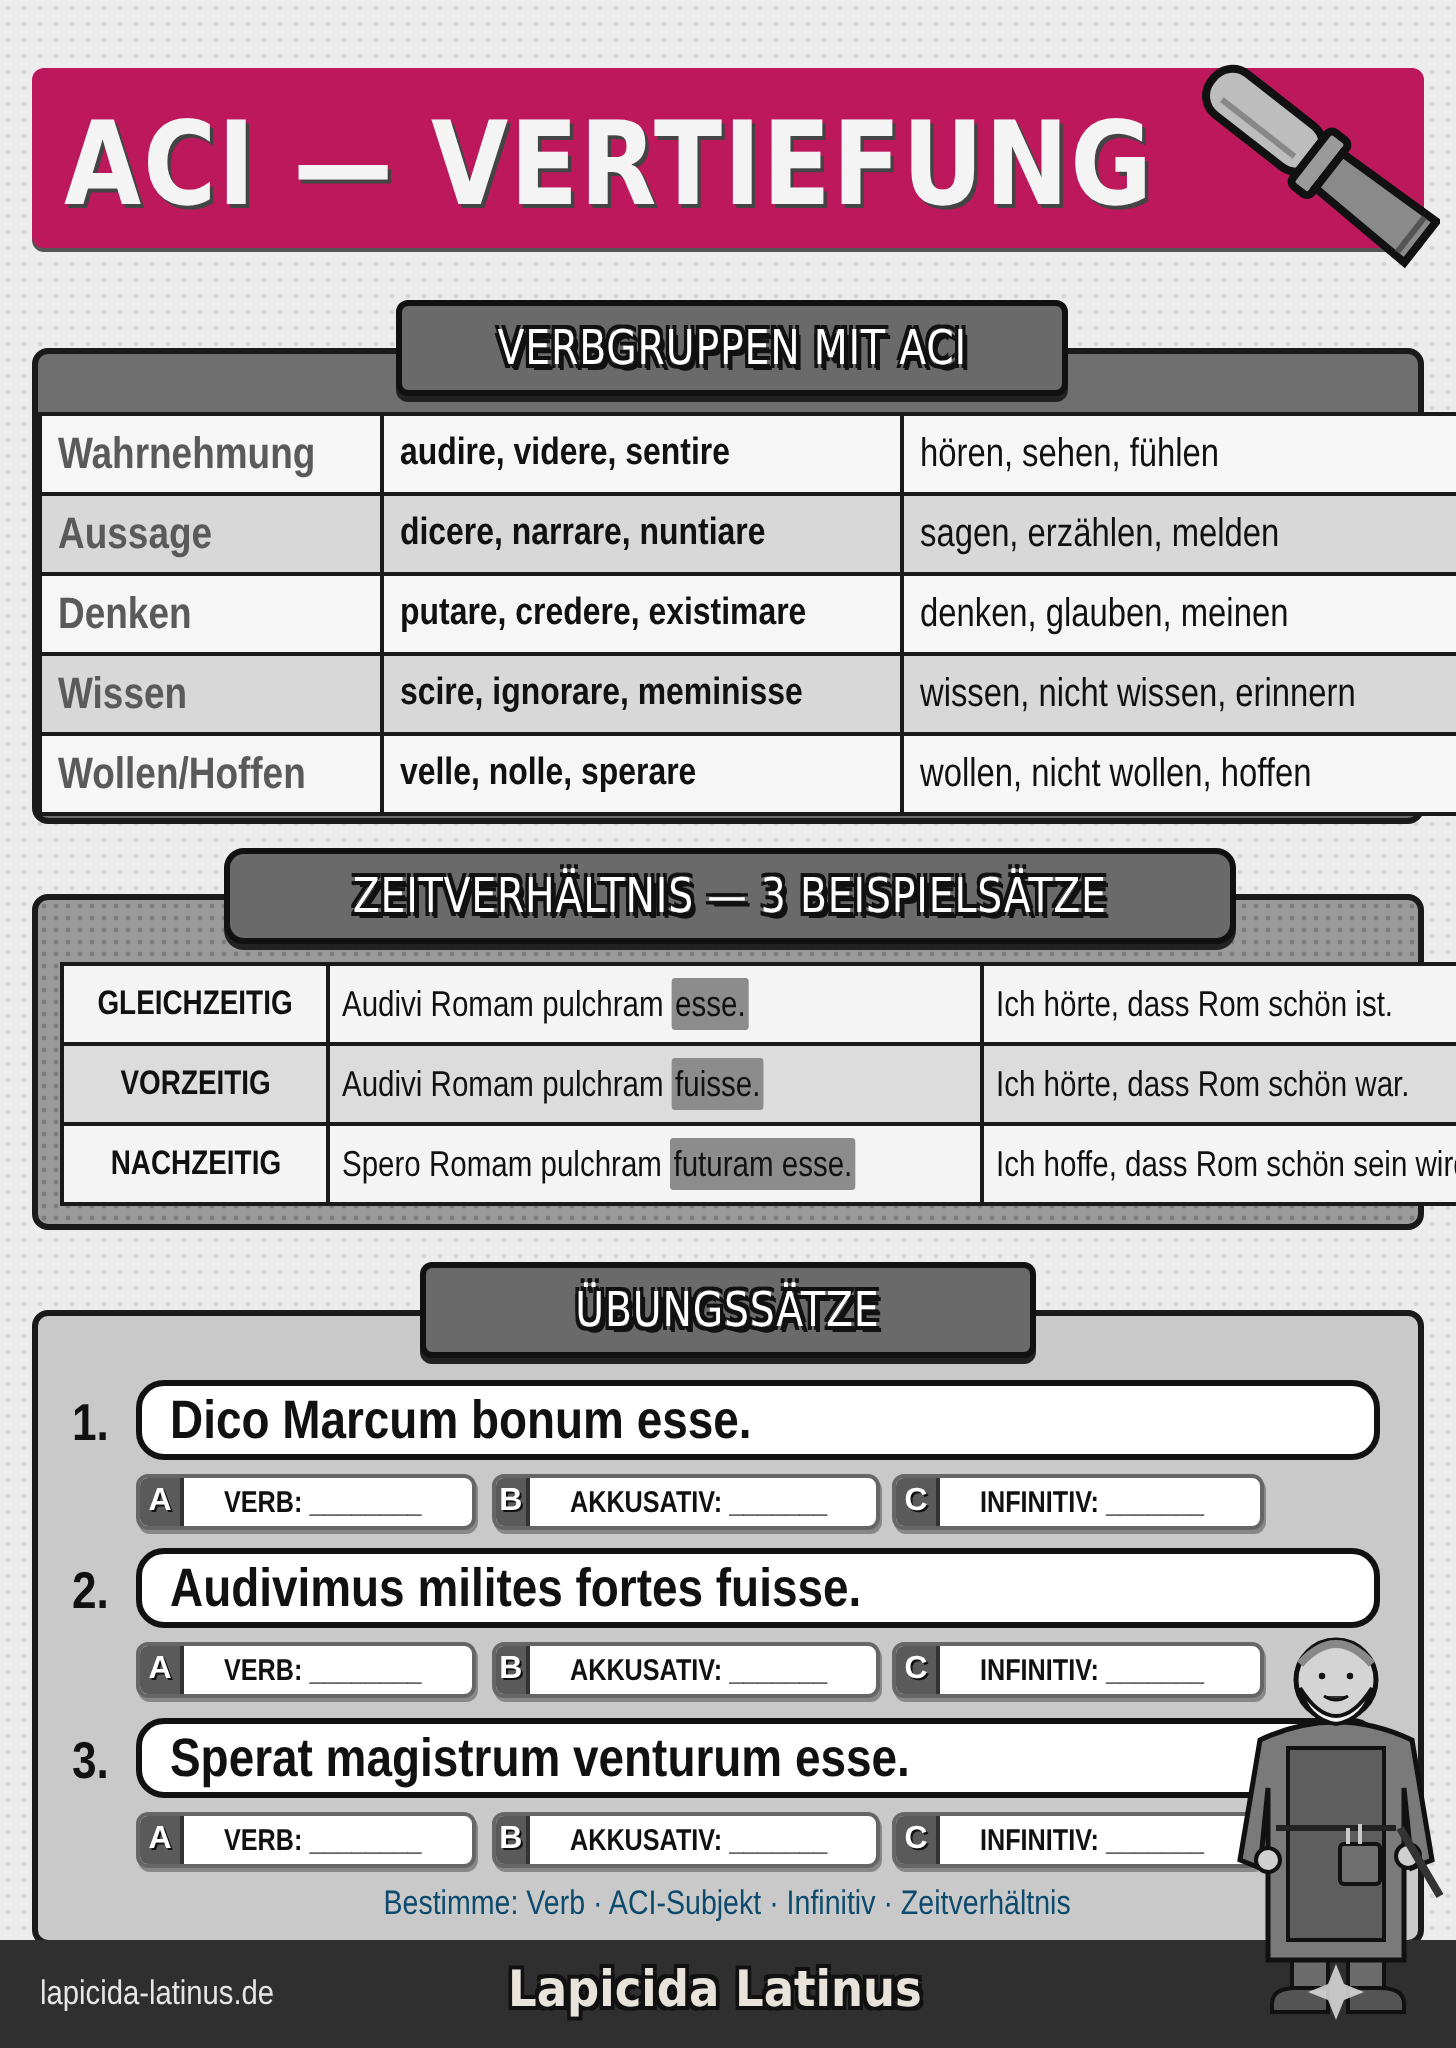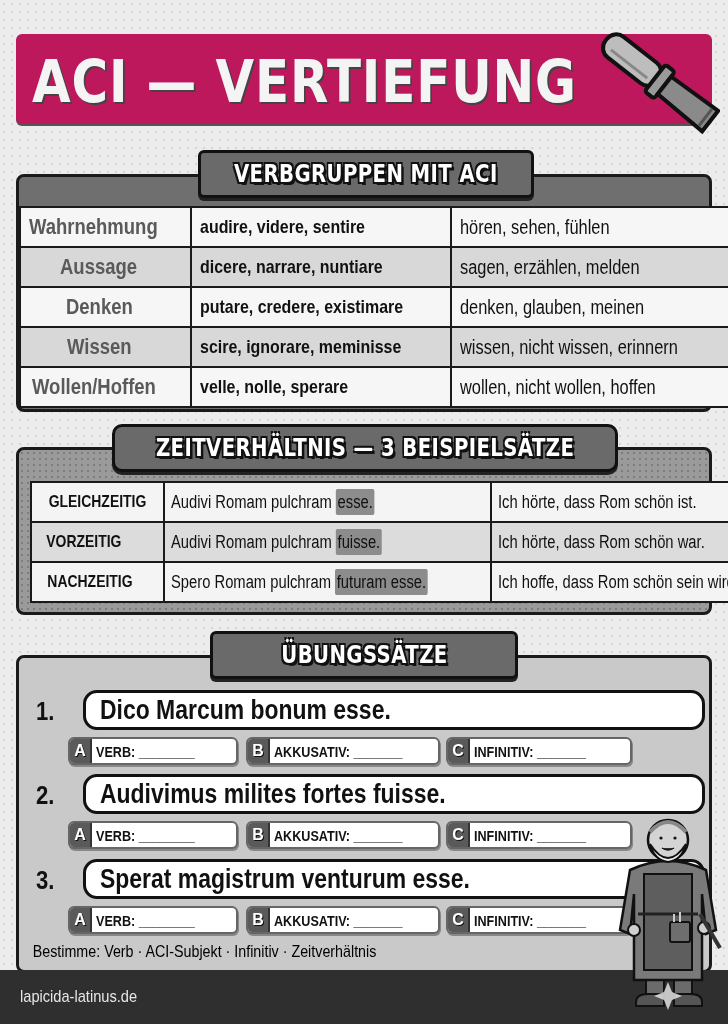--- a/index.html
+++ b/index.html
@@ -38,85 +38,85 @@
   .panel.p2 { left: 16px; top: 447px; width: 696px; height: 168px;
     background-color: #9a9a9a;
     background-image: radial-gradient(#7d7d7d 1.2px, transparent 1.3px);
     background-size: 6px 6px; }
   .panel.p3 { left: 16px; top: 655px; width: 696px; height: 318px; background: #c9c9c9; }
 
   .section-tab {
     position: absolute; height: 48px; background: #6a6a6a;
     border: 3px solid #111; border-radius: 6px;
     display: flex; align-items: center; justify-content: center;
-    font-family: "DejaVu Sans", sans-serif; font-weight: bold; color: #fff;
+    font-family: "DejaVu Sans", sans-serif; font-weight: normal; color: #fff;
     font-size: 24px; letter-spacing: 0.5px;
     text-shadow: -2px -2px 0 #111, 2px -2px 0 #111, -2px 2px 0 #111, 2px 2px 0 #111, 3px 3px 0 #111;
     box-shadow: 0 3px 0 #222;
   }
   .section-tab span { display: inline-block; transform: scaleX(0.82); white-space: nowrap; }
   .tab1 { left: 198px; top: 150px; width: 336px; }
   .tab2 { left: 112px; top: 424px; width: 506px; border-radius: 10px; }
   .tab3 { left: 210px; top: 631px; width: 308px; }
 
   
   .t1 { position: absolute; left: 19px; top: 206px; width: 690px; border-collapse: collapse; }
   .t1 td { border: 2px solid #1a1a1a; height: 40px; padding: 0 8px; white-space: nowrap; overflow: hidden; }
   .t1 tr:nth-child(odd) td { background: #f6f6f6; }
   .t1 tr:nth-child(even) td { background: #d8d8d8; }
-  .t1 .c1 { width: 166px; color: #5a5a5a; font-weight: bold; font-size: 22px; text-align: center; }
+  .t1 .c1 { width: 166px; color: #5a5a5a; font-weight: bold; font-size: 22px; }
   .t1 .c2 { width: 272px; color: #111; font-weight: bold; font-size: 19px; }
   .t1 .c3 { color: #111; font-size: 20px; }
   .t1 .c1 .cond, .t1 .c2 .cond { transform: scaleX(0.84); }
   .t1 .c3 .cond { transform: scaleX(0.82); }
 
   
   .t2 { position: absolute; left: 30px; top: 481px; width: 668px; border-collapse: collapse; }
   .t2 td { border: 2px solid #1a1a1a; height: 40px; padding: 0 6px; white-space: nowrap; overflow: hidden; }
   .t2 tr:nth-child(odd) td { background: #f4f4f4; }
   .t2 tr:nth-child(even) td { background: #dcdcdc; }
-  .t2 .c1 { width: 130px; font-weight: bold; font-size: 17px; }
+  .t2 .c1 { width: 130px; text-align: center; font-weight: bold; font-size: 17px; }
   .t2 .c1 .cond { transform: scaleX(0.82); transform-origin: center center; }
   .t2 .c2 { width: 296px; font-size: 18px; }
   .t2 .c3 { font-size: 18px; }
   .t2 .c2 .cond, .t2 .c3 .cond { transform: scaleX(0.82); }
   .hl { background: #8c8c8c; padding: 3px 2px; border-radius: 2px; }
 
   
   .ex-num {
     position: absolute; left: 36px; font-weight: bold; font-size: 26px; color: #111;
   }
   .ex-num span { display: inline-block; transform: scaleX(0.85); transform-origin: left center; }
   .ex-sentence {
-    position: absolute; left: 83px; width: 622px; height: 40px;
+    position: absolute; left: 68px; width: 622px; height: 40px;
     background: #fff; border: 3px solid #111; border-radius: 14px;
     padding-left: 14px; display: flex; align-items: center;
     font-weight: bold; font-size: 27px; color: #111;
   }
   .ex-sentence span { display: inline-block; transform: scaleX(0.85); transform-origin: left center; white-space: nowrap; }
   .field {
     position: absolute; height: 28px; background: #fff;
     border: 2px solid #666; border-radius: 6px; display: flex; align-items: center;
     box-shadow: 1px 2px 0 #888; overflow: hidden;
   }
   .field .badge {
     width: 22px; height: 100%; background: #5a5a5a; color: #fff;
     display: flex; align-items: center; justify-content: center;
     font-weight: bold; font-size: 16px; border-right: 2px solid #333;
     text-shadow: 1px 1px 0 #111;
   }
-  .field .flabel { font-weight: bold; font-size: 15px; padding-left: 4px; white-space: nowrap; }
+  .field .flabel { font-weight: bold; font-size: 15px; padding-left: 20px; white-space: nowrap; }
   .field .flabel span { display: inline-block; transform: scaleX(0.84); transform-origin: left center; }
   .fA { left: 68px; width: 170px; }
   .fB { left: 246px; width: 194px; }
   .fC { left: 446px; width: 186px; }
 
   .hint {
-    position: absolute; left: 0; width: 728px; top: 942px; 
-    font-size: 17px; color: #000000;
+    position: absolute; left: 0; width: 728px; top: 942px; text-align: center;
+    font-size: 17px; color: #0c4a6e;
   }
   .hint span { display: inline-block; transform: scaleX(0.84); }
 
   
   .footer {
     position: absolute; left: 0; top: 970px; width: 728px; height: 54px;
     background: #2f2f2f;
     padding-left: 28px;
   }
   .footer-url { position: absolute; left: 20px; top: 17px; font-size: 17px; color: #e6e6e6; }
@@ -257,20 +257,21 @@
   </div>
 <div class="field fC" style="top:906px">
     <div class="badge">C</div>
     <div class="flabel"><span>INFINITIV: _______</span></div>
   </div>
 
 <div class="hint"><span>Bestimme: Verb · ACI-Subjekt · Infinitiv · Zeitverhältnis</span></div>
 
 <div class="footer">
   <div class="footer-url"><span>lapicida-latinus.de</span></div>
+  <div class="footer-brand"><span>Lapicida Latinus</span></div>
 </div>
 
 <svg class="mascot" viewBox="0 0 120 212">
 
   <rect x="38" y="168" width="18" height="28" fill="#6b6b6b" stroke="#111" stroke-width="2"></rect>
   <rect x="66" y="168" width="18" height="28" fill="#6b6b6b" stroke="#111" stroke-width="2"></rect>
   <path d="M28 196 q0 -8 12 -8 h16 v12 h-28 z" fill="#555" stroke="#111" stroke-width="2"></path>
   <path d="M66 188 h16 q12 0 12 8 v4 h-28 z" fill="#555" stroke="#111" stroke-width="2"></path>
 
   <path d="M22 64 q38 -18 76 0 l10 60 l-10 4 l-4 -40 l0 86 h-68 l0 -86 l-4 40 l-10 -4 z" fill="#7a7a7a" stroke="#111" stroke-width="2.5"></path>

